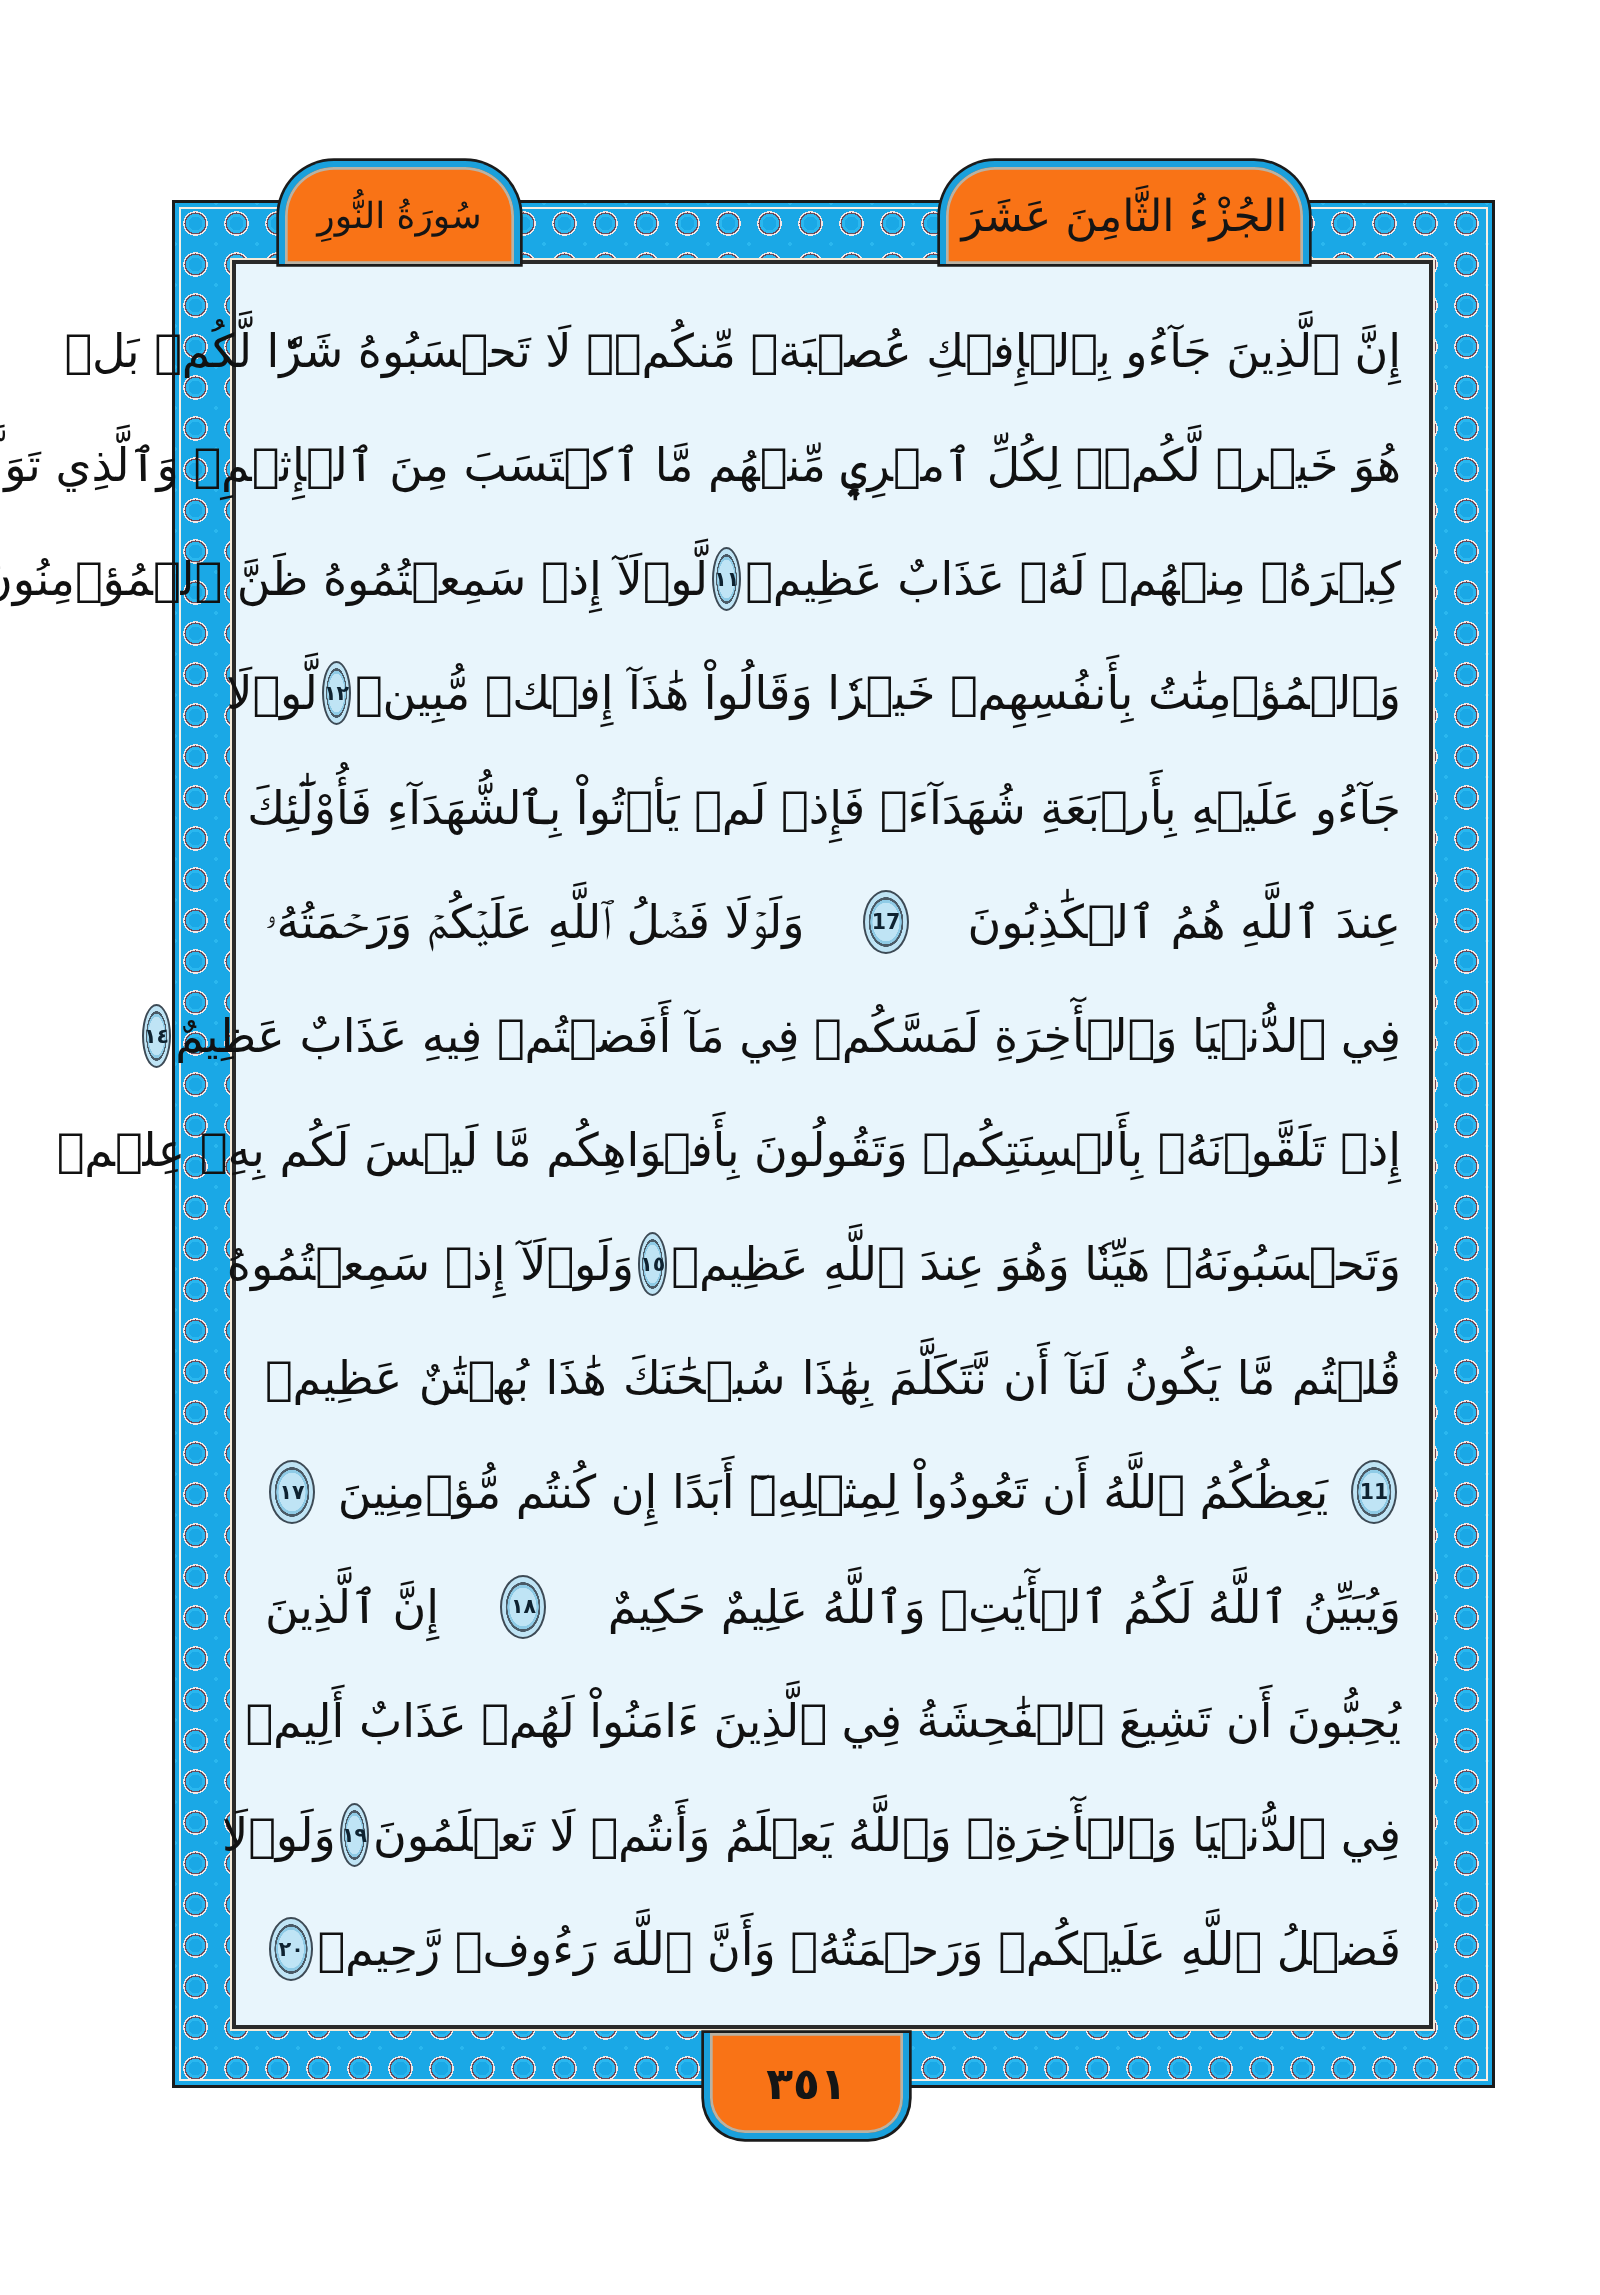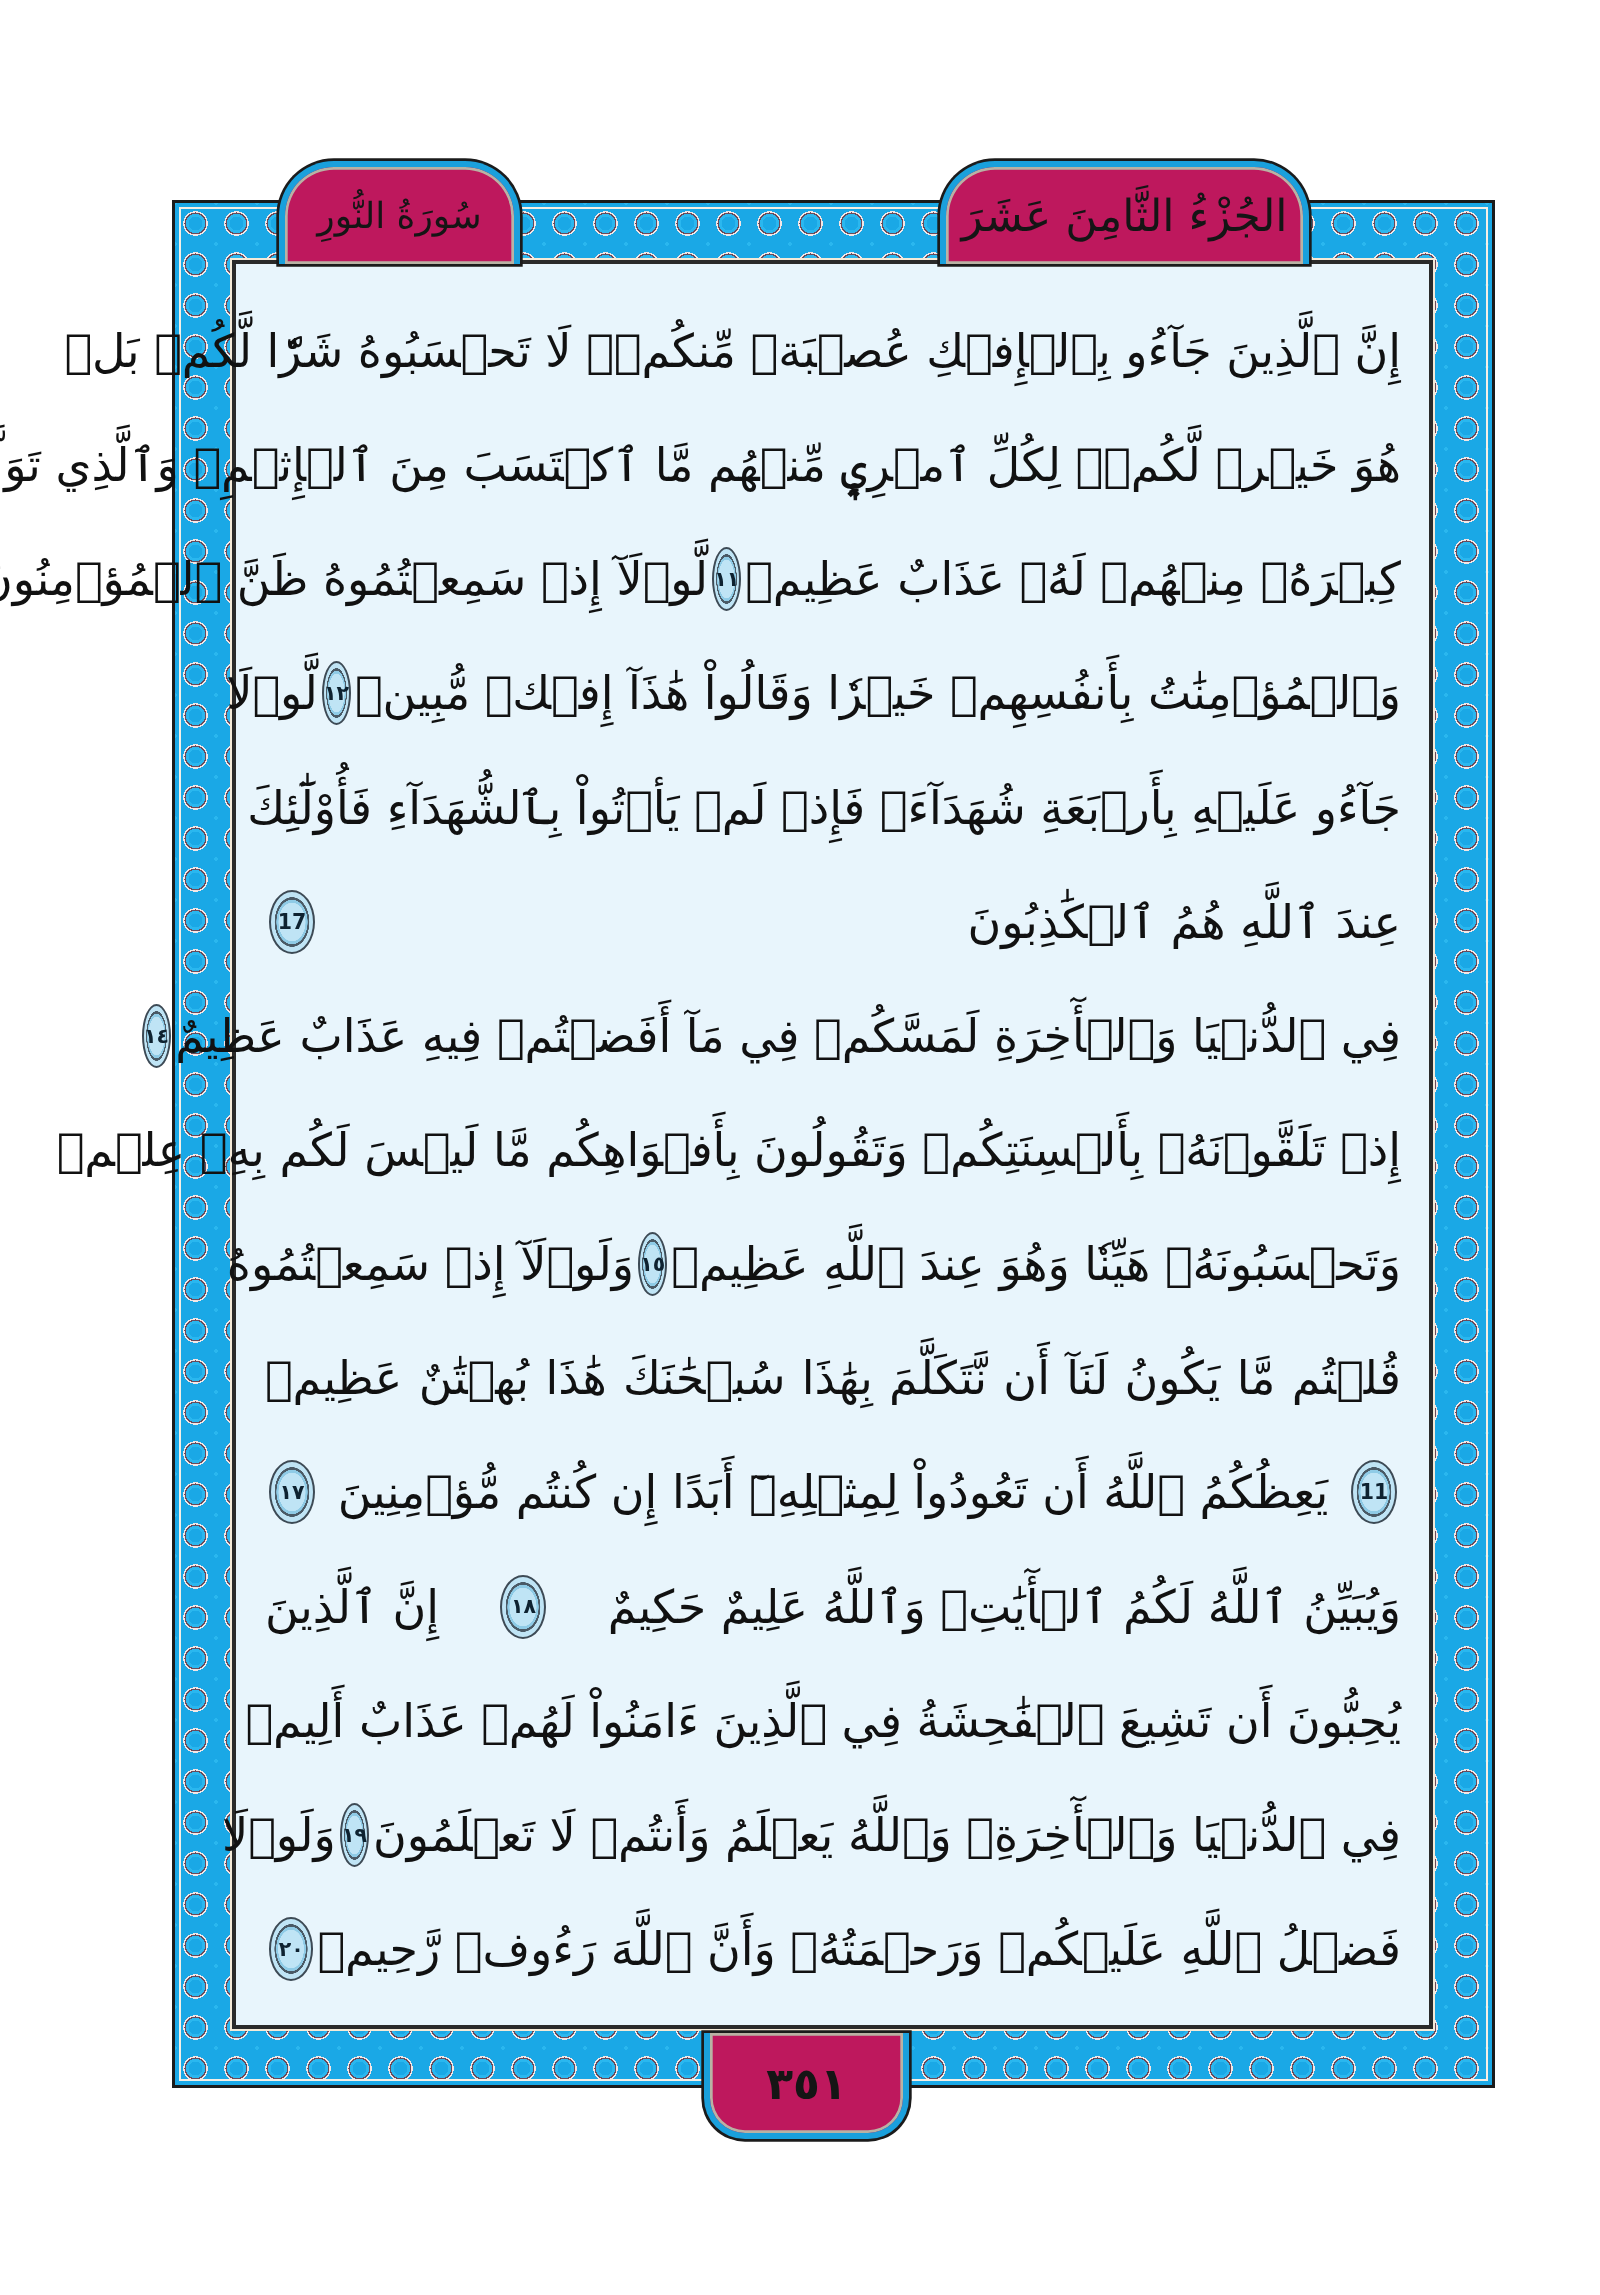--- a/index.html
+++ b/index.html
@@ -20,21 +20,21 @@
   .frame-inner {
     position: absolute; left: 232px; top: 260px; width: 1201px; height: 1769px;
     box-sizing: border-box;
     border: 4.1px solid #2a2a2a;
     outline: 2.7px solid #f4ead8;
     background: #e8f5fc;
   }
 
   .cartouche {
     position: absolute; box-sizing: border-box;
-    background: #be185d;
+    background: #f97316;
     border: 6.8px solid #1aa0dc;
     box-shadow: 0 0 0 2.7px #1b1b1b, inset 0 0 0 2.7px #b9b2a4;
     display: flex; align-items: center; justify-content: center;
     color: #151515;
     font-family: "DejaVu Serif", serif;
   }
   .cartouche.top { border-radius: 55px 55px 0 0; border-bottom: none; }
   .cartouche.surah { left: 279px; top: 161px; width: 241px; height: 103px; font-size: 36px; }
   .cartouche.juz { left: 940px; top: 161px; width: 369px; height: 103px; font-size: 44px; }
   .cartouche.page {
@@ -96,20 +96,21 @@
     <span>وَٱلۡمُؤۡمِنَٰتُ بِأَنفُسِهِمۡ خَيۡرٗا وَقَالُواْ هَٰذَآ إِفۡكٞ مُّبِينٞ</span>
     <span class="ayah">١٢</span>
     <span>لَّوۡلَا</span>
   </div>
   <div class="line">
     <span class="line-text">جَآءُو عَلَيۡهِ بِأَرۡبَعَةِ شُهَدَآءَۚ فَإِذۡ لَمۡ يَأۡتُواْ بِٱلشُّهَدَآءِ فَأُوْلَٰٓئِكَ</span>
   </div>
   <div class="line">
     <span>عِندَ ٱللَّهِ هُمُ ٱلۡكَٰذِبُونَ</span>
     <span class="ayah">17</span>
+    <span>وَلَوۡلَا فَضۡلُ ٱللَّهِ عَلَيۡكُمۡ وَرَحۡمَتُهُۥ</span>
   </div>
   <div class="line">
     <span>فِي ٱلدُّنۡيَا وَٱلۡأٓخِرَةِ لَمَسَّكُمۡ فِي مَآ أَفَضۡتُمۡ فِيهِ عَذَابٌ عَظِيمٌ</span>
     <span class="ayah">١٤</span>
   </div>
   <div class="line">
     <span class="line-text">إِذۡ تَلَقَّوۡنَهُۥ بِأَلۡسِنَتِكُمۡ وَتَقُولُونَ بِأَفۡوَاهِكُم مَّا لَيۡسَ لَكُم بِهِۦ عِلۡمٞ</span>
   </div>
   <div class="line">
     <span>وَتَحۡسَبُونَهُۥ هَيِّنٗا وَهُوَ عِندَ ٱللَّهِ عَظِيمٞ</span>

